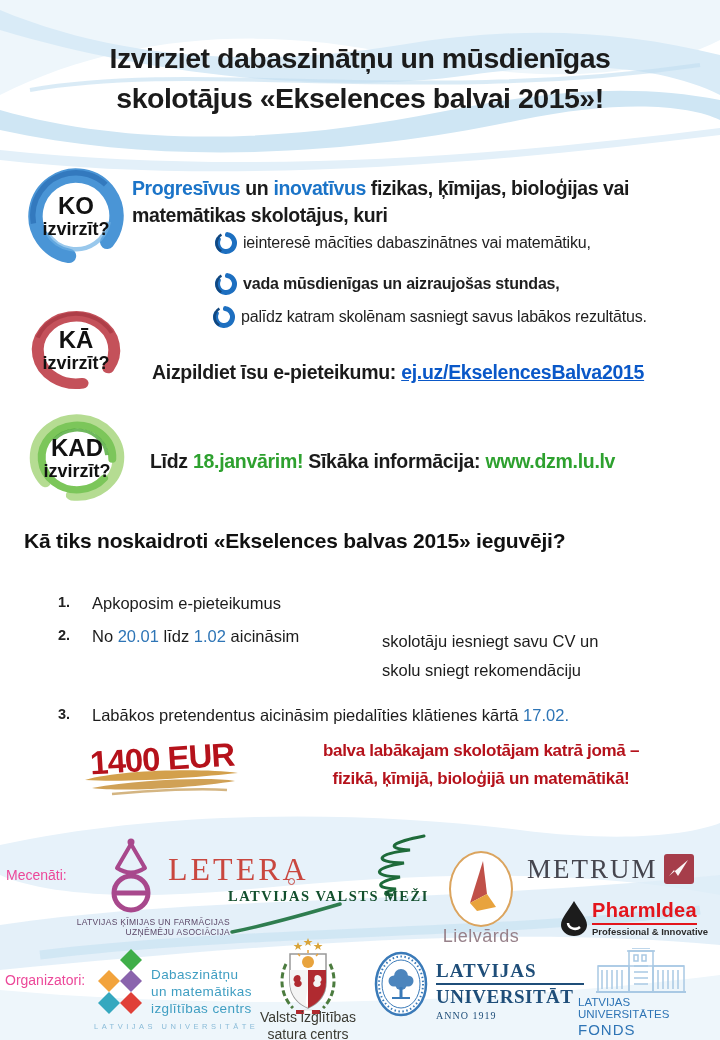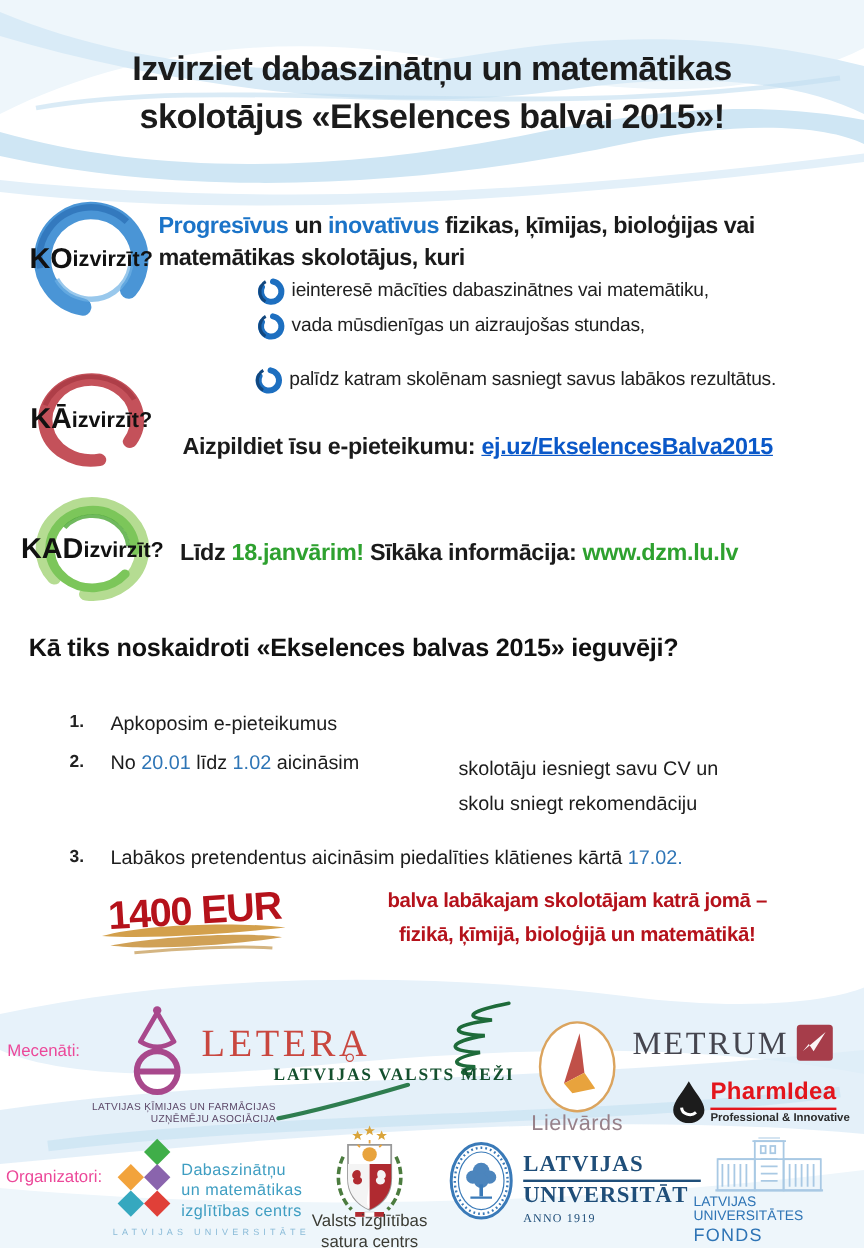--- a/index.html
+++ b/index.html
@@ -7,21 +7,21 @@
   .page{position:relative;width:720px;height:1040px;overflow:hidden;background:#fff;}
   .abs{position:absolute;}
   svg{display:block;}
 
   
   .title{left:0;top:38px;width:720px;text-align:center;font-size:28.5px;line-height:40px;font-weight:700;letter-spacing:-0.5px;color:#1b1b1b;}
 
   
   .badge{display:block;}
   .badge svg{position:absolute;left:0;top:0;width:100%;height:100%;}
-  .badge-text{position:absolute;left:0;top:0;width:100%;height:100%;display:flex;flex-direction:row;align-items:center;justify-content:center;font-weight:700;color:#111;}
+  .badge-text{position:absolute;left:0;top:0;width:100%;height:100%;display:flex;flex-direction:column;align-items:center;justify-content:center;font-weight:700;color:#111;}
   .badge-text .b1{font-size:24px;line-height:26px;}
   .badge-text .b2{font-size:18px;line-height:20px;}
 
   .intro{left:132px;top:175px;width:588px;font-size:19.5px;font-weight:700;line-height:27px;letter-spacing:-0.4px;color:#1b1b1b;}
   .c-blue{color:#1b74c8;}
   .bullet{display:flex;align-items:center;gap:5px;font-size:16px;letter-spacing:-0.2px;color:#1f1f1f;white-space:nowrap;justify-content:center;}
   .bullet .bicon{width:24px;height:24px;flex:0 0 24px;}
 
   .line-ka{left:152px;top:361px;font-size:19.5px;font-weight:700;letter-spacing:-0.3px;white-space:nowrap;}
   .line-ka a{color:#0a58c8;text-decoration:underline;}
@@ -71,21 +71,21 @@
 
   <svg class="abs" style="left:0;top:0;" width="720" height="175" viewBox="0 0 720 175">
     <path d="M0,95 C120,35 260,25 400,55 C540,85 640,80 720,40 L720,0 L0,0 Z" fill="#eef6fb"></path>
     <path d="M0,30 C150,75 330,95 470,75 C590,58 670,70 720,95 L720,55 C620,30 520,25 400,45 C260,68 120,60 0,10 Z" fill="#d9ebf7"></path>
     <path d="M0,130 C180,170 380,150 520,120 C620,99 690,105 720,120 L720,100 C640,85 560,88 440,112 C300,140 140,150 0,110 Z" fill="#cfe6f4"></path>
     <path d="M0,160 C220,185 480,165 720,135 L720,128 C480,158 240,175 0,150 Z" fill="#e3f0f9"></path>
     <path d="M30,90 C200,60 420,105 700,65" stroke="#c2ddf0" stroke-width="4" fill="none" opacity="0.6"></path>
   </svg>
 
   <div class="abs title">
-    <div>Izvirziet dabaszinātņu un matemātikas</div>
+    <div>Izvirziet dabaszinātņu un mūsdienīgas</div>
     <div>skolotājus «Ekselences balvai 2015»!</div>
   </div>
 
   <div class="abs badge" style="left:22px;top:162px;width:108px;height:108px;">
     <svg viewBox="0 0 120 120">
       <circle cx="60" cy="60" r="45" fill="none" stroke="#4a95d6" stroke-width="16" stroke-dasharray="235 48" stroke-linecap="round" transform="rotate(100 60 60)"></circle>
       <circle cx="60" cy="60" r="48" fill="none" stroke="#2f74ba" stroke-width="6" stroke-dasharray="120 182" transform="rotate(170 60 60)" opacity="0.85"></circle>
       <circle cx="60" cy="60" r="37" fill="none" stroke="#6db0e4" stroke-width="5" stroke-dasharray="90 143" transform="rotate(10 60 60)" opacity="0.7"></circle>
     </svg>
     <div class="badge-text">
@@ -98,21 +98,21 @@
     <span class="c-blue">Progresīvus</span><span> un </span><span class="c-blue">inovatīvus</span><span> fizikas, ķīmijas, bioloģijas vai matemātikas skolotājus, kuri</span>
   </div>
 
   <div class="abs bullet" style="left:214px;top:231px;">
     <svg class="bicon" viewBox="0 0 24 24">
       <circle cx="12" cy="12" r="8.5" stroke="#1d6fc0" stroke-width="5" fill="none" stroke-dasharray="42 12" stroke-linecap="round" transform="rotate(-80 12 12)"></circle>
       <circle cx="12" cy="12" r="9.5" stroke="#12477e" stroke-width="2.5" fill="none" stroke-dasharray="20 40" transform="rotate(120 12 12)"></circle>
     </svg>
     <span>ieinteresē mācīties dabaszinātnes vai matemātiku,</span>
   </div>
-  <div class="abs bullet" style="left:214px;top:260px;">
+  <div class="abs bullet" style="left:214px;top:272px;font-weight:bold;">
     <svg class="bicon" viewBox="0 0 24 24">
       <circle cx="12" cy="12" r="8.5" stroke="#1d6fc0" stroke-width="5" fill="none" stroke-dasharray="42 12" stroke-linecap="round" transform="rotate(-80 12 12)"></circle>
       <circle cx="12" cy="12" r="9.5" stroke="#12477e" stroke-width="2.5" fill="none" stroke-dasharray="20 40" transform="rotate(120 12 12)"></circle>
     </svg>
     <span>vada mūsdienīgas un aizraujošas stundas,</span>
   </div>
   <div class="abs bullet" style="left:212px;top:305px;">
     <svg class="bicon" viewBox="0 0 24 24">
       <circle cx="12" cy="12" r="8.5" stroke="#1d6fc0" stroke-width="5" fill="none" stroke-dasharray="42 12" stroke-linecap="round" transform="rotate(-80 12 12)"></circle>
       <circle cx="12" cy="12" r="9.5" stroke="#12477e" stroke-width="2.5" fill="none" stroke-dasharray="20 40" transform="rotate(120 12 12)"></circle>

